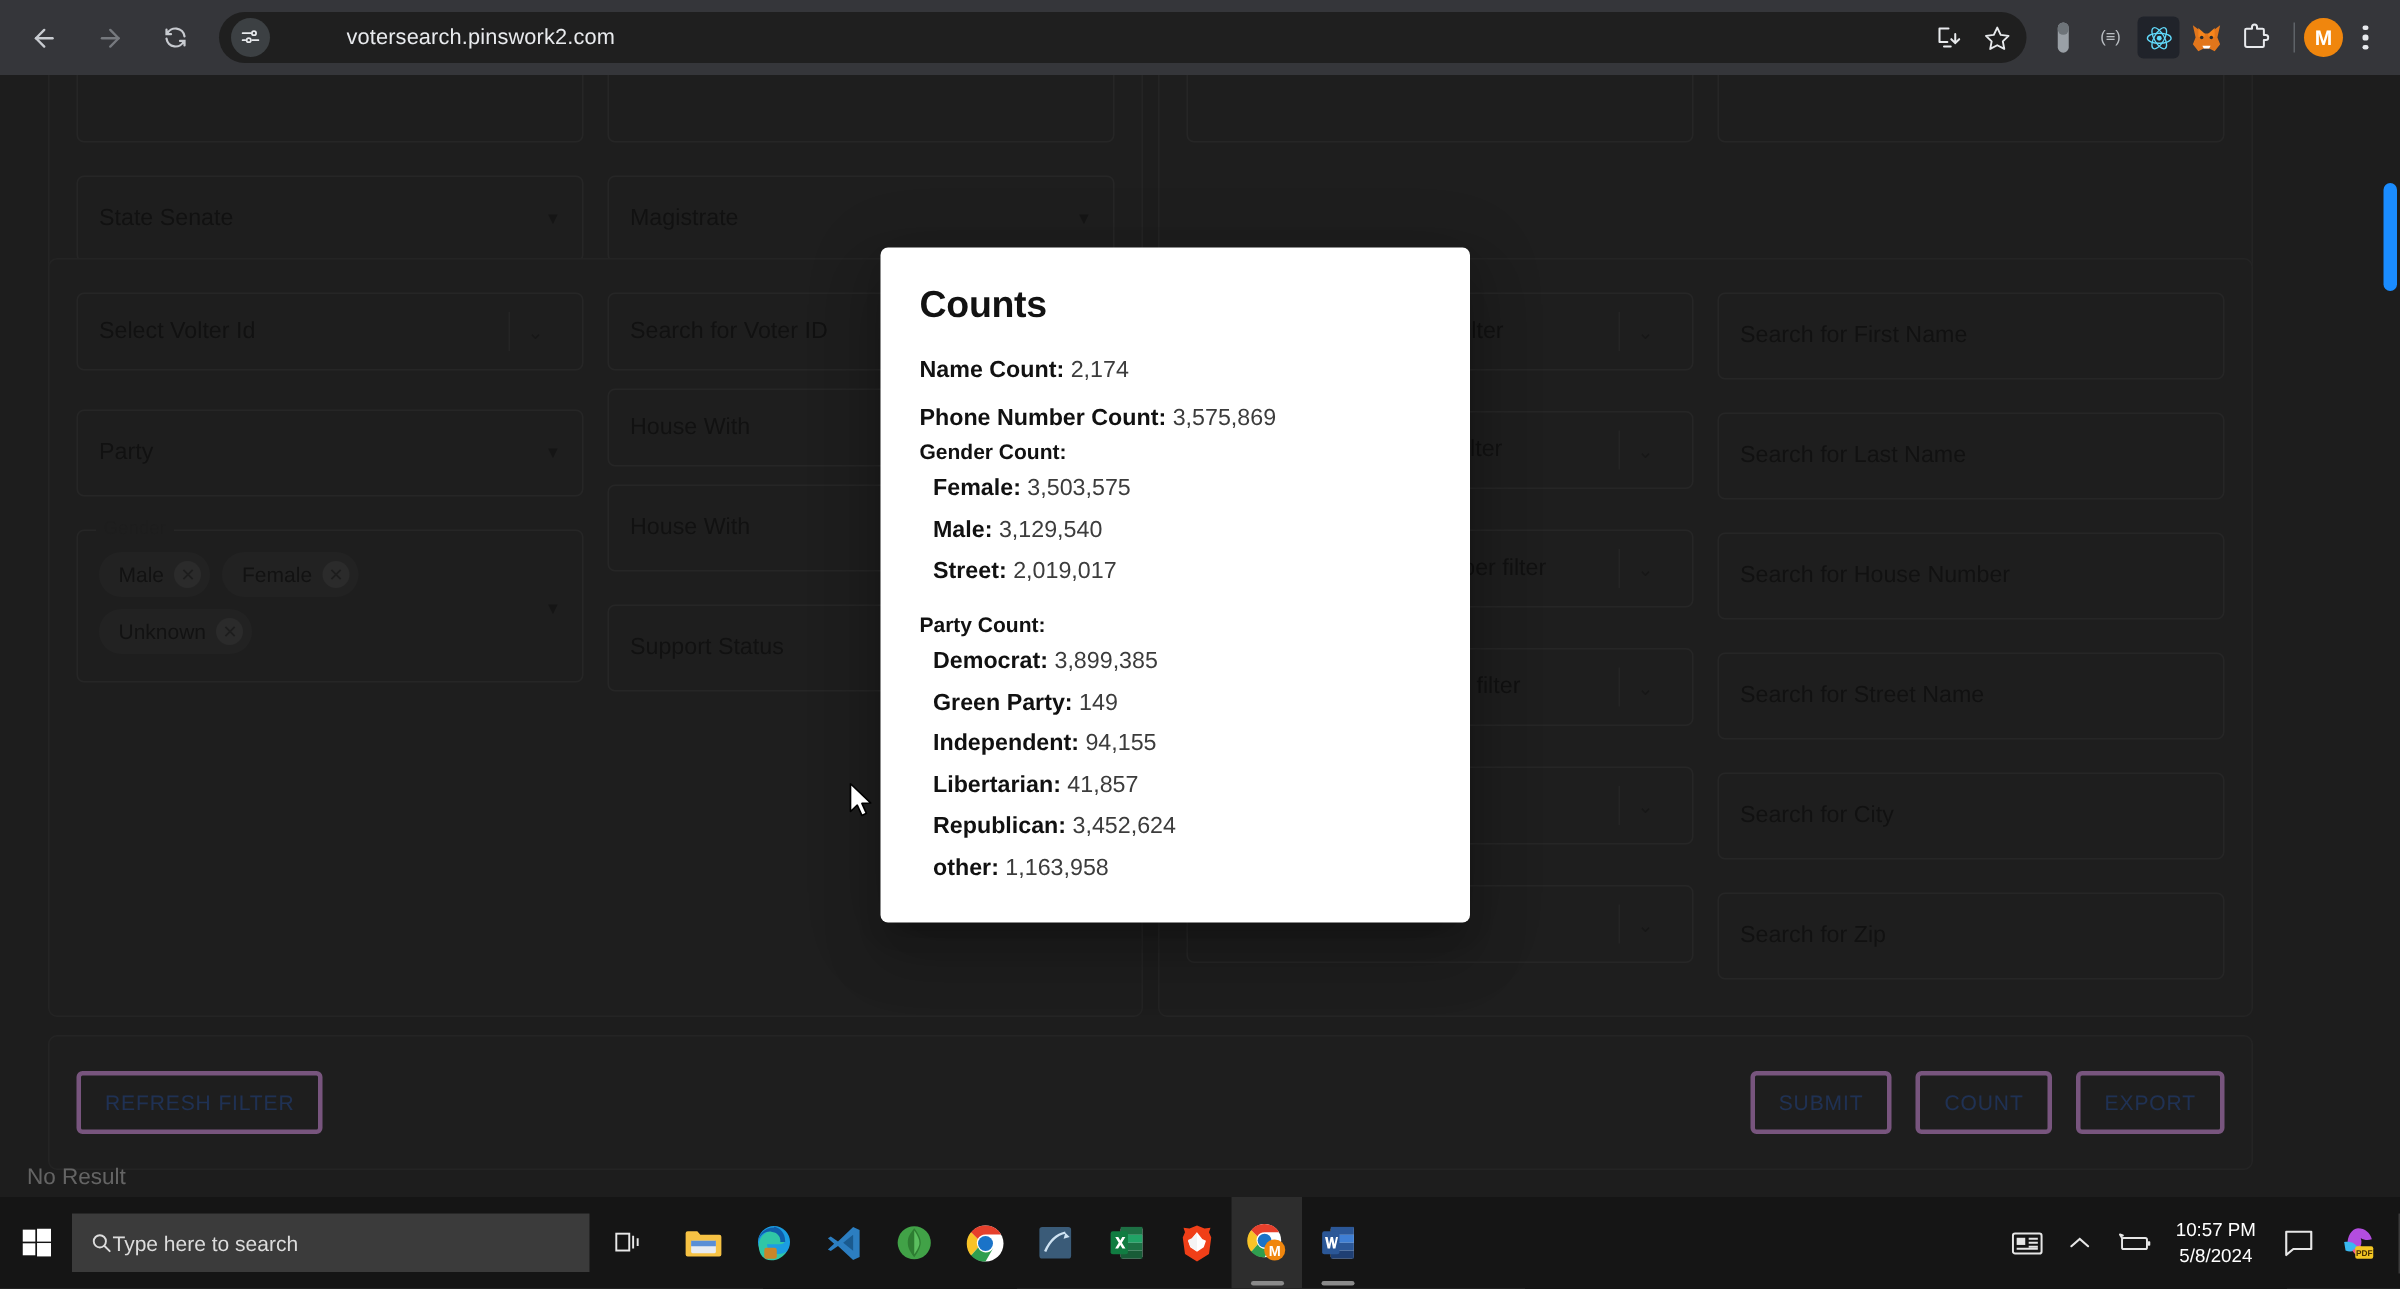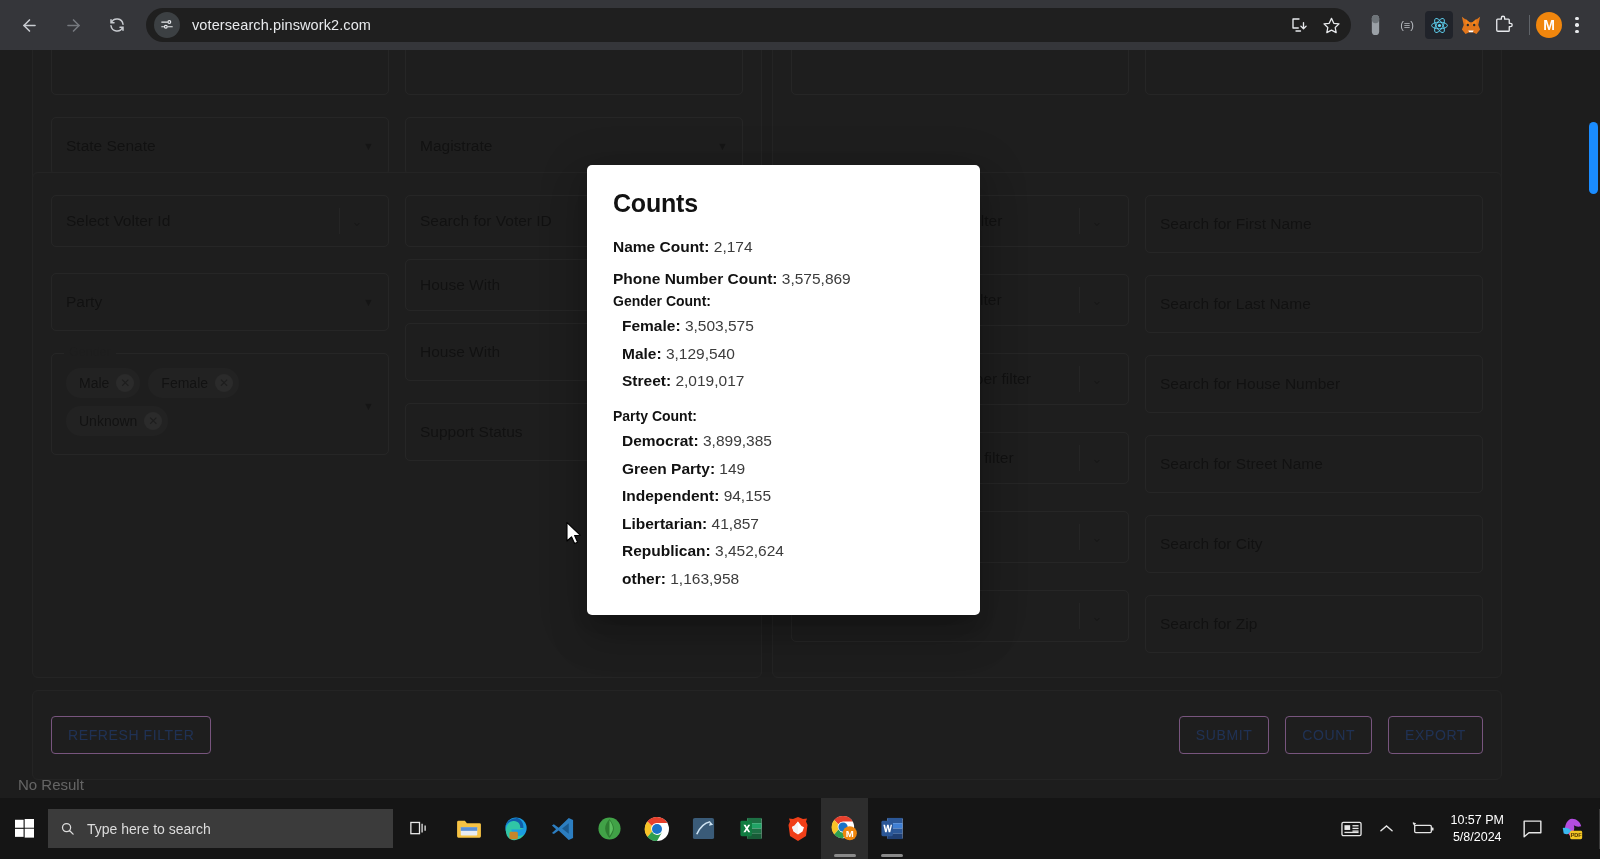--- a/index.html
+++ b/index.html
@@ -21,20 +21,21 @@
     display: flex; align-items: center; justify-content: center;
     border-radius: 50%; color: #c8cbd0; font-size: 17px; flex: none;
   }
   .nav-btn.disabled { color: #76797e; }
   .nav-btn:first-child { margin-left: 12px; }
   .omnibox {
     flex: 1; height: 34px; margin: 0 10px 0 12px;
     background: #1f1f1f; border-radius: 17px;
     display: flex; align-items: center; padding: 0 6px 0 6px;
     position: relative;
+    gap: 39px;
   }
   .site-chip {
     width: 26px; height: 26px; border-radius: 50%;
     background: #3c4043; display: flex; align-items: center;
     justify-content: center; flex: none; margin-left: 2px;
   }
   .omnibox-url {
     color: #e8eaed; font-size: 14.5px; margin-left: 12px;
     letter-spacing: .1px; white-space: nowrap; overflow: hidden;
   }
@@ -105,21 +106,21 @@
     color: #3a3a3a; font-size: 12px; line-height: 1;
   }
   .fieldset .caret-abs { position: absolute; right: 14px; top: 50%; margin-top: -4px; color: #2b2b2b; font-size: 11px; }
 
   
   .actionbar {
     border: 1px solid #484848; border-radius: 6px; background: #3d3d3d;
     height: 90px; display: flex; align-items: center; padding: 0 18px;
   }
   .btn-outline {
-    border: 1px solid #f0abfc; border-radius: 4px; background: transparent;
+    border: 3px solid #f0abfc; border-radius: 4px; background: transparent;
     color: #3f63a8; font-size: 14px; letter-spacing: .6px;
     padding: 10px 16px; font-family: "Liberation Sans", sans-serif;
   }
   .spacer { flex: 1; }
   .btn-group { display: flex; gap: 16px; }
   .no-result { color: #c9c9c9; font-size: 15px; padding: 20px 0 0 18px; }
 
   
   .overlay {
     position: absolute; inset: 0; background: rgba(0,0,0,0.5); z-index: 40;
@@ -172,21 +173,21 @@
   
   .taskbar {
     position: absolute; bottom: 0; left: 0; width: 1600px; height: 61px;
     background: #151515; display: flex; align-items: center;
   }
   .start-btn {
     width: 48px; height: 61px; display: flex; align-items: center; justify-content: center;
   }
   .tb-search {
     width: 345px; height: 39px; background: #3b3b3b;
-    display: flex; align-items: center; padding: 0 12px; gap: 12px;
+    display: flex; align-items: center; padding: 0 12px; gap: 0;
   }
   .tb-search span { color: #dcdcdc; font-size: 14px; }
   .taskview { width: 52px; height: 61px; display: flex; align-items: center; justify-content: center; }
   .tb-apps { display: flex; align-items: center; }
   .tb-app {
     width: 47px; height: 61px; display: flex; align-items: center;
     justify-content: center; position: relative;
   }
   .tb-app.active { background: #2d2d2d; }
   .tb-app.open::after {

